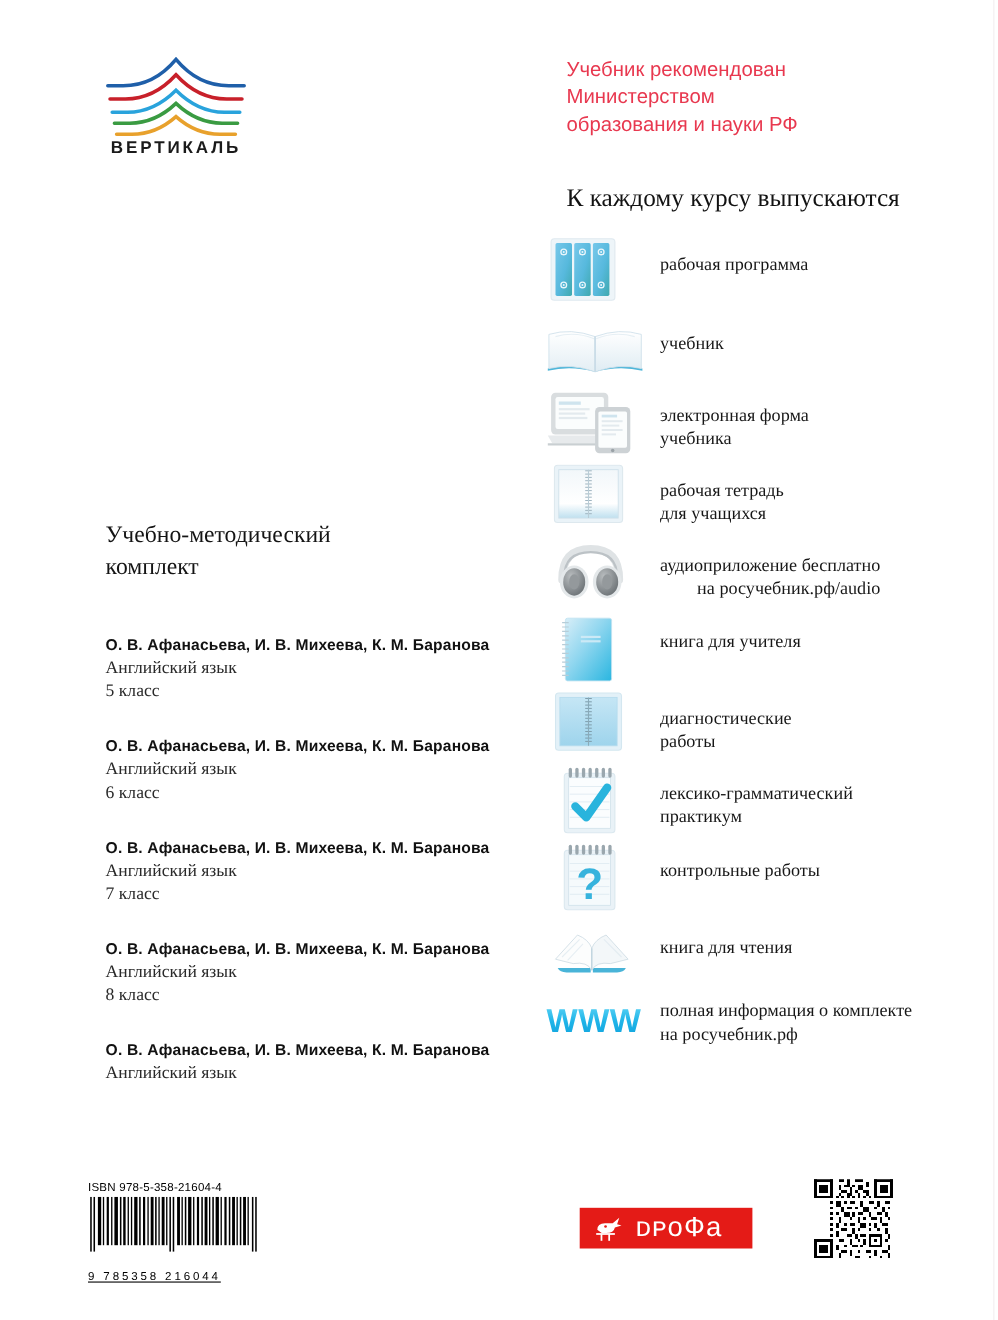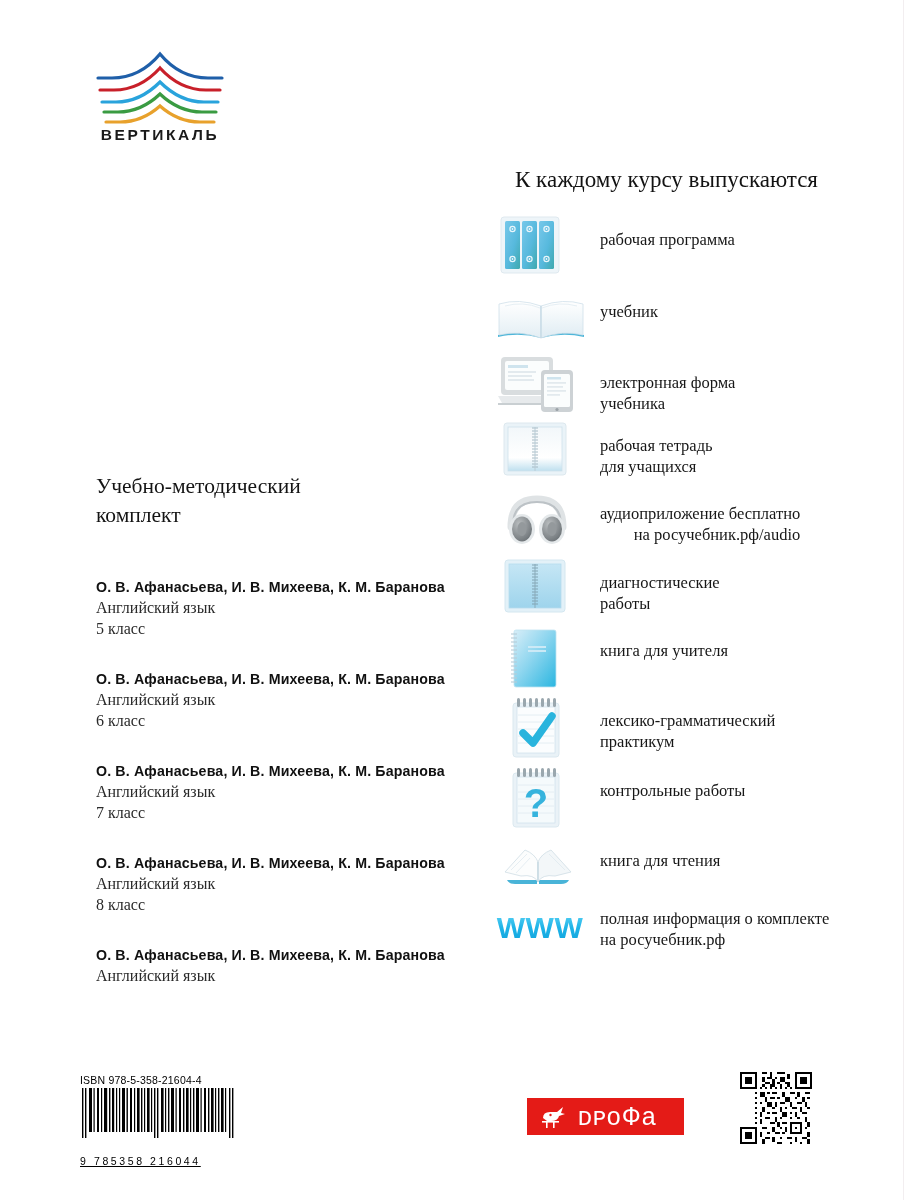--- a/index.html
+++ b/index.html
@@ -212,20 +212,25 @@
     <svg width="140" height="80" viewBox="0 0 140 80">
       <path d="M8,30 L22,30 Q50,30 70,6 Q90,30 118,30 L132,30" fill="none" stroke="#1f5fa9" stroke-width="3.2" stroke-linecap="round"></path>
       <path d="M10,42 L24,42 Q50,42 70,20 Q90,42 116,42 L130,42" fill="none" stroke="#c8202a" stroke-width="3.2" stroke-linecap="round"></path>
       <path d="M12,54 L26,54 Q50,54 70,34 Q90,54 114,54 L128,54" fill="none" stroke="#29a3dc" stroke-width="3.2" stroke-linecap="round"></path>
       <path d="M14,64 L28,64 Q51,64 70,46 Q89,64 112,64 L126,64" fill="none" stroke="#3a9b42" stroke-width="3.2" stroke-linecap="round"></path>
       <path d="M16,74 L30,74 Q52,74 70,58 Q88,74 110,74 L124,74" fill="none" stroke="#e8a12c" stroke-width="3.2" stroke-linecap="round"></path>
     </svg>
     <div class="vertikal-word">ВЕРТИКАЛЬ</div>
   </div>
 
+  <div id="recommend">
+    <div>Учебник рекомендован</div>
+    <div>Министерством</div>
+    <div>образования и науки РФ</div>
+  </div>
 
   <div id="course-heading">К каждому курсу выпускаются</div>
 
   <div id="components">
 
     <div class="comp-row" style="height:72px;">
       <div class="comp-icon">
         <svg width="62" height="62" viewBox="0 0 62 62" style="position:absolute;left:5px;top:3px;">
           <defs>
             <linearGradient id="gBind" x1="0" y1="0" x2="1" y2="1">
@@ -276,21 +281,21 @@
           <path d="M10,16 Q28,11 45,18" fill="none" stroke="#e6eff4" stroke-width="1"></path>
           <path d="M82,16 Q64,11 47,18" fill="none" stroke="#e6eff4" stroke-width="1"></path>
           <path d="M46,16 L46,48" stroke="#c3d8e4" stroke-width="1.1" fill="none"></path>
         </svg>
       </div>
       <div class="comp-label">
         <span>учебник</span>
       </div>
     </div>
 
-    <div class="comp-row" style="height:68px;align-items:center;">
+    <div class="comp-row" style="height:68px;">
       <div class="comp-icon">
         <svg width="92" height="60" viewBox="0 0 92 60" style="position:absolute;left:2px;top:2px;">
           <rect x="4" y="4" width="52" height="38" rx="4" fill="#d9dddf"></rect>
           <rect x="8" y="8" width="44" height="29" rx="2" fill="#fbfdfd"></rect>
           <rect x="11" y="12" width="20" height="3" fill="#cfe4ee"></rect>
           <rect x="11" y="18" width="28" height="2" fill="#e3eaee"></rect>
           <rect x="11" y="22" width="24" height="2" fill="#e3eaee"></rect>
           <rect x="11" y="26" width="26" height="2" fill="#e3eaee"></rect>
           <path d="M1,43 L59,43 L55,50 L5,50 Z" fill="#e7eaec"></path>
           <path d="M1,50 L59,50 L59,52 L1,52 Z" fill="#c9cfd2"></path>
@@ -365,20 +370,55 @@
           <ellipse cx="16" cy="38" rx="4.6" ry="7" fill="#94999c"></ellipse>
           <ellipse cx="46" cy="38" rx="4.6" ry="7" fill="#94999c"></ellipse>
         </svg>
       </div>
       <div class="comp-label">
         <span>аудиоприложение бесплатно</span>
         <span class="l2">на росучебник.рф/audio</span>
       </div>
     </div>
 
+    <div class="comp-row" style="height:70px;">
+      <div class="comp-icon">
+        <svg width="58" height="62" viewBox="0 0 58 62" style="position:absolute;left:13px;top:4px;">
+          <defs>
+            <linearGradient id="gNb" x1="0" y1="0" x2="1" y2="1">
+              <stop offset="0%" stop-color="#d8eef8"></stop>
+              <stop offset="45%" stop-color="#8fd6ef"></stop>
+              <stop offset="100%" stop-color="#2ab6e0"></stop>
+            </linearGradient>
+          </defs>
+          <rect x="6" y="2" width="42" height="57" rx="2" fill="url(#gNb)" stroke="#bfe3f1" stroke-width="0.8"></rect>
+          <g stroke="#b7cdd8" stroke-width="1.1">
+            <line x1="3" y1="6" x2="9" y2="6"></line>
+              <line x1="3" y1="10" x2="9" y2="10"></line>
+            <line x1="3" y1="14" x2="9" y2="14"></line>
+              <line x1="3" y1="18" x2="9" y2="18"></line>
+            <line x1="3" y1="22" x2="9" y2="22"></line>
+              <line x1="3" y1="26" x2="9" y2="26"></line>
+            <line x1="3" y1="30" x2="9" y2="30"></line>
+              <line x1="3" y1="34" x2="9" y2="34"></line>
+            <line x1="3" y1="38" x2="9" y2="38"></line>
+              <line x1="3" y1="42" x2="9" y2="42"></line>
+            <line x1="3" y1="46" x2="9" y2="46"></line>
+              <line x1="3" y1="50" x2="9" y2="50"></line>
+            <line x1="3" y1="54" x2="9" y2="54"></line>
+          </g>
+          <rect x="20" y="18" width="18" height="2" fill="#cfeaf5" opacity="0.95"></rect>
+          <rect x="20" y="22" width="18" height="2" fill="#cfeaf5" opacity="0.95"></rect>
+        </svg>
+      </div>
+      <div class="comp-label">
+        <span>книга для учителя</span>
+      </div>
+    </div>
+
     <div class="comp-row" style="height:68px;">
       <div class="comp-icon">
         <svg width="66" height="58" viewBox="0 0 66 58" style="position:absolute;left:9px;top:3px;">
           <defs>
             <linearGradient id="gDg" x1="0" y1="0" x2="0" y2="1">
               <stop offset="0%" stop-color="#c5e6f5"></stop>
               <stop offset="100%" stop-color="#9ed4ec"></stop>
             </linearGradient>
           </defs>
           <rect x="1" y="1" width="60" height="52" rx="3" fill="#e3f1f8" stroke="#d4e7f0" stroke-width="1"></rect>
@@ -398,55 +438,20 @@
               <line x1="28" y1="39" x2="34" y2="39"></line>
             <line x1="28" y1="42" x2="34" y2="42"></line>
               <line x1="28" y1="45" x2="34" y2="45"></line>
           </g>
           <line x1="31" y1="5" x2="31" y2="49" stroke="#89abba" stroke-width="1"></line>
         </svg>
       </div>
       <div class="comp-label">
         <span>диагностические</span>
         <span class="l2">работы</span>
-      </div>
-    </div>
-
-    <div class="comp-row" style="height:70px;">
-      <div class="comp-icon">
-        <svg width="58" height="62" viewBox="0 0 58 62" style="position:absolute;left:13px;top:4px;">
-          <defs>
-            <linearGradient id="gNb" x1="0" y1="0" x2="1" y2="1">
-              <stop offset="0%" stop-color="#d8eef8"></stop>
-              <stop offset="45%" stop-color="#8fd6ef"></stop>
-              <stop offset="100%" stop-color="#2ab6e0"></stop>
-            </linearGradient>
-          </defs>
-          <rect x="6" y="2" width="42" height="57" rx="2" fill="url(#gNb)" stroke="#bfe3f1" stroke-width="0.8"></rect>
-          <g stroke="#b7cdd8" stroke-width="1.1">
-            <line x1="3" y1="6" x2="9" y2="6"></line>
-              <line x1="3" y1="10" x2="9" y2="10"></line>
-            <line x1="3" y1="14" x2="9" y2="14"></line>
-              <line x1="3" y1="18" x2="9" y2="18"></line>
-            <line x1="3" y1="22" x2="9" y2="22"></line>
-              <line x1="3" y1="26" x2="9" y2="26"></line>
-            <line x1="3" y1="30" x2="9" y2="30"></line>
-              <line x1="3" y1="34" x2="9" y2="34"></line>
-            <line x1="3" y1="38" x2="9" y2="38"></line>
-              <line x1="3" y1="42" x2="9" y2="42"></line>
-            <line x1="3" y1="46" x2="9" y2="46"></line>
-              <line x1="3" y1="50" x2="9" y2="50"></line>
-            <line x1="3" y1="54" x2="9" y2="54"></line>
-          </g>
-          <rect x="20" y="18" width="18" height="2" fill="#cfeaf5" opacity="0.95"></rect>
-          <rect x="20" y="22" width="18" height="2" fill="#cfeaf5" opacity="0.95"></rect>
-        </svg>
-      </div>
-      <div class="comp-label">
-        <span>книга для учителя</span>
       </div>
     </div>
 
     <div class="comp-row" style="height:70px;">
       <div class="comp-icon">
         <svg width="52" height="62" viewBox="0 0 52 62" style="position:absolute;left:16px;top:3px;">
           <rect x="2" y="6" width="46" height="54" rx="3" fill="#e9f2f7" stroke="#dbe8ef" stroke-width="1"></rect>
           <rect x="6" y="10" width="38" height="46" fill="#fbfdfe" stroke="#cfe0ea" stroke-width="0.7"></rect>
           <g stroke="#dfeaf1" stroke-width="0.8">
             <line x1="7" y1="18" x2="43" y2="18"></line>

